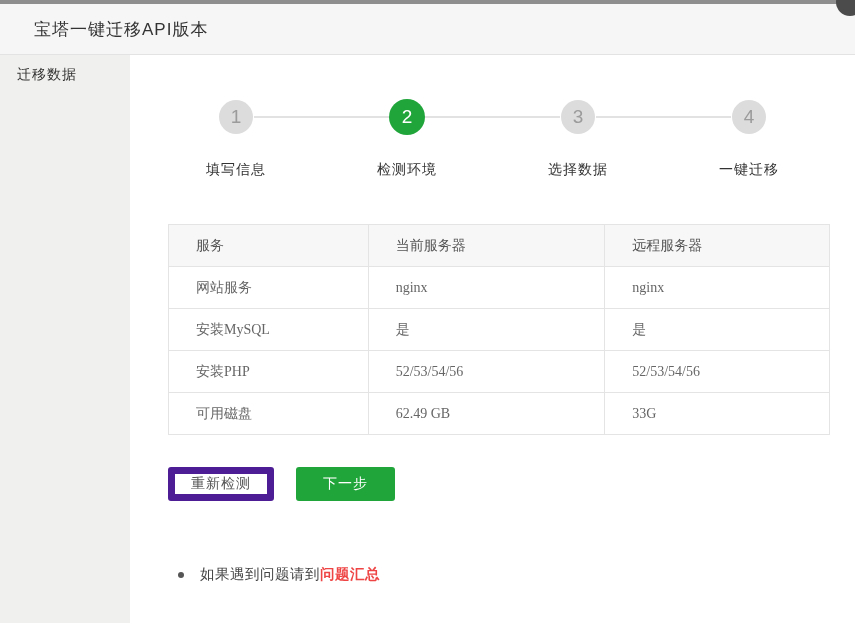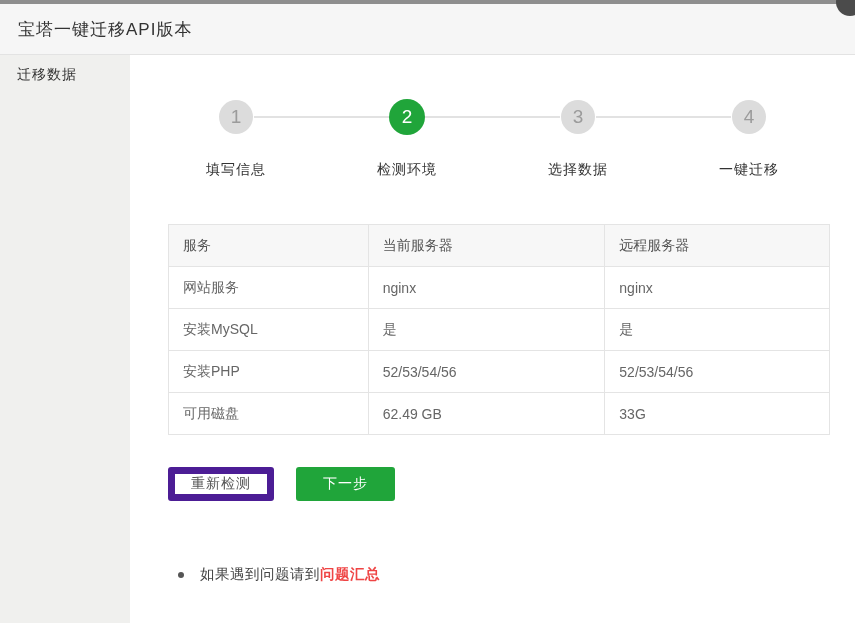--- a/index.html
+++ b/index.html
@@ -2,42 +2,42 @@
 <html><head>
 <meta charset="utf-8">
 <style>
   * { margin:0; padding:0; box-sizing:border-box; }
   html,body { width:855px; height:629px; overflow:hidden; background:#fff;
     font-family:"Liberation Sans","DejaVu Sans",sans-serif; }
   .top-strip { position:absolute; top:0; left:0; width:855px; height:4px; background:#8e8e8e; z-index:3; }
   .close-btn { position:absolute; top:-12px; right:-9px; width:28px; height:28px; border-radius:50%;
     background:#4b4b4b; z-index:4; }
   .titlebar { position:absolute; top:4px; left:0; width:855px; height:51px; background:#f6f6f6;
-    border-bottom:1px solid #e3e3e3; display:flex; align-items:center; padding-left:18px; z-index:2; }
+    border-bottom:1px solid #e3e3e3; display:flex; align-items:center; padding-left:34px; z-index:2; }
   .titlebar h1 { font-size:17px; font-weight:normal; color:#333; letter-spacing:1px; }
   .sidebar { position:absolute; top:49px; left:0; width:130px; height:574px; background:#f0f0ee; }
   .sidebar-item { padding:17px 0 0 17px; font-size:14px; color:#333; letter-spacing:1px; cursor:pointer; }
   .main { position:absolute; top:55px; left:130px; width:725px; height:574px; background:#fff; }
 
   
   .stepper { display:flex; justify-content:center; margin-top:45px; }
   .step { width:171px; display:flex; flex-direction:column; align-items:center; position:relative; }
   .step .connector { position:absolute; top:16px; height:2px; background:#e2e2e2;
     left:calc(-50% + 18px); width:calc(100% - 36px); }
   .circle { width:34px; height:34px; border-radius:50%; background:#dcdcdc; color:#9b9b9b;
     font-size:19px; display:flex; align-items:center; justify-content:center; z-index:1; }
   .circle.active { background:#20a53a; color:#fff; width:36px; height:36px; margin:-1px 0; }
   .step-label { margin-top:27px; font-size:14px; color:#333; letter-spacing:1px; }
 
   
   table.check { margin:45px 0 0 38px; width:662px; border-collapse:collapse; font-size:14px; }
-  table.check th, table.check td { border:1px solid #e4e4e4; height:42px; padding-left:14px;
+  table.check th, table.check td { border:1px solid #e4e4e4; height:42px; padding-left:27px;
     text-align:left; font-weight:normal;margin-top:30px; }
   table.check th { background:#f7f7f7; color:#555; }
-  table.check td { color:#666; }
+  table.check td { color:#666;font-family:Liberation Serif, serif; }
   .col1 { width:200px; } .col2 { width:237px; } .col3 { width:225px; }
 
   
   .btn-row { margin:32px 0 0 38px; display:flex; }
   .btn { height:34px; padding:0 16px; background:#fff; border:7px solid #4c1d95; border-radius:3px;
     color:#555; font-size:14px; font-family:inherit; cursor:pointer; letter-spacing:1px; }
   .btn + .btn { margin-left:25px; }
   .btn.primary { background:#20a53a; border-color:#20a53a; color:#fff; padding:0 20px; margin-left:22px; }
 
   

